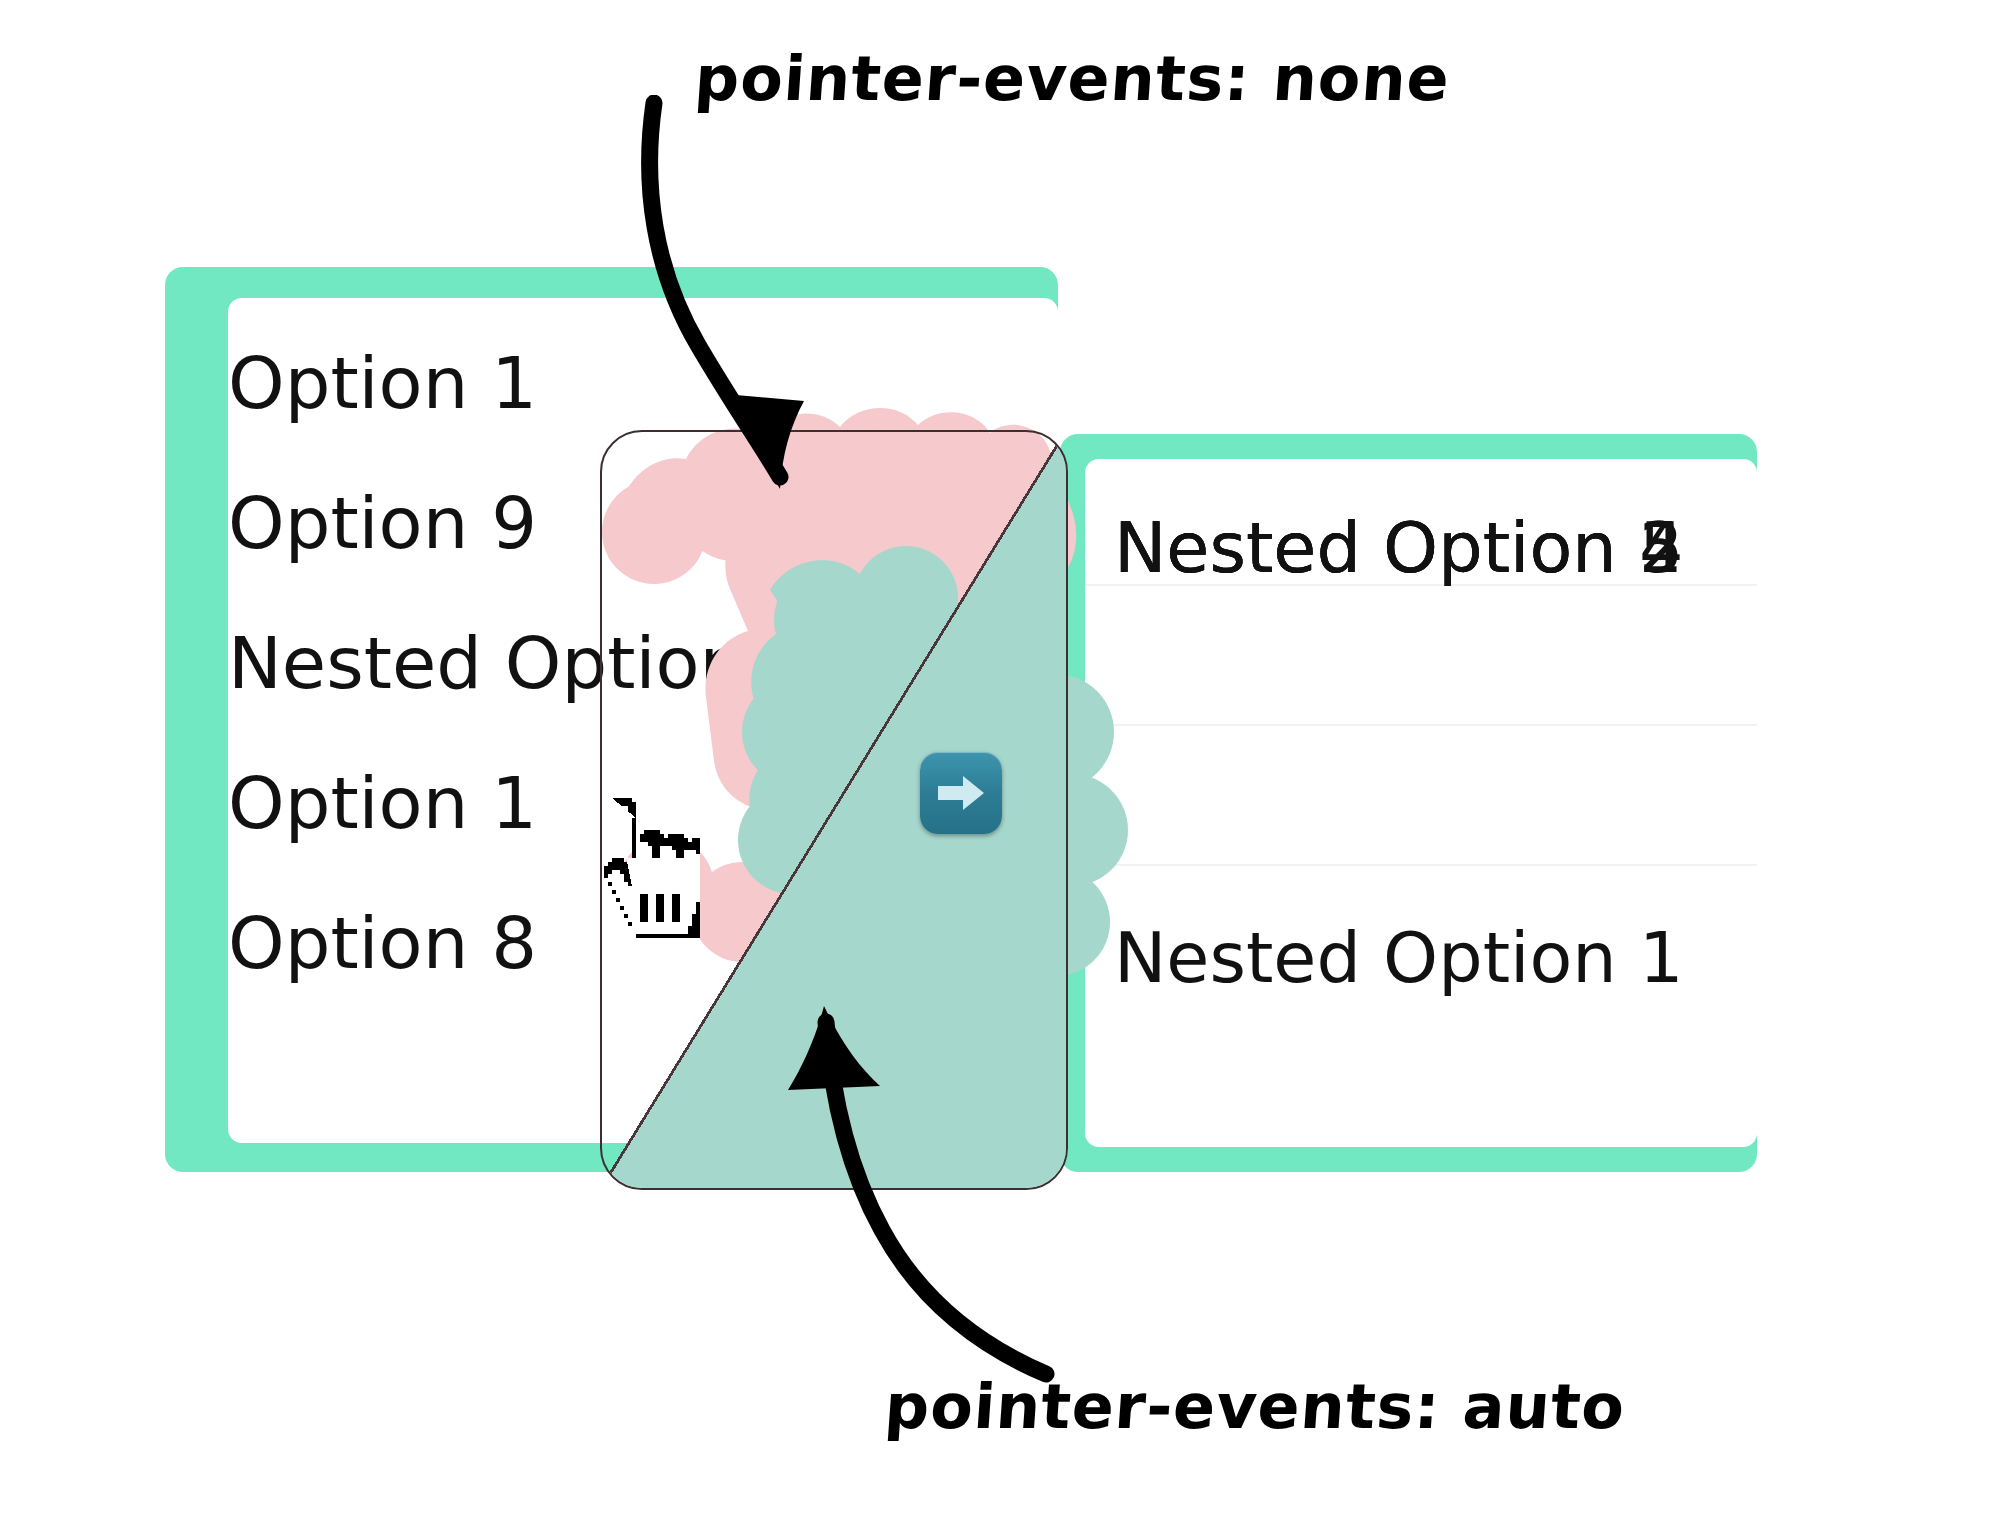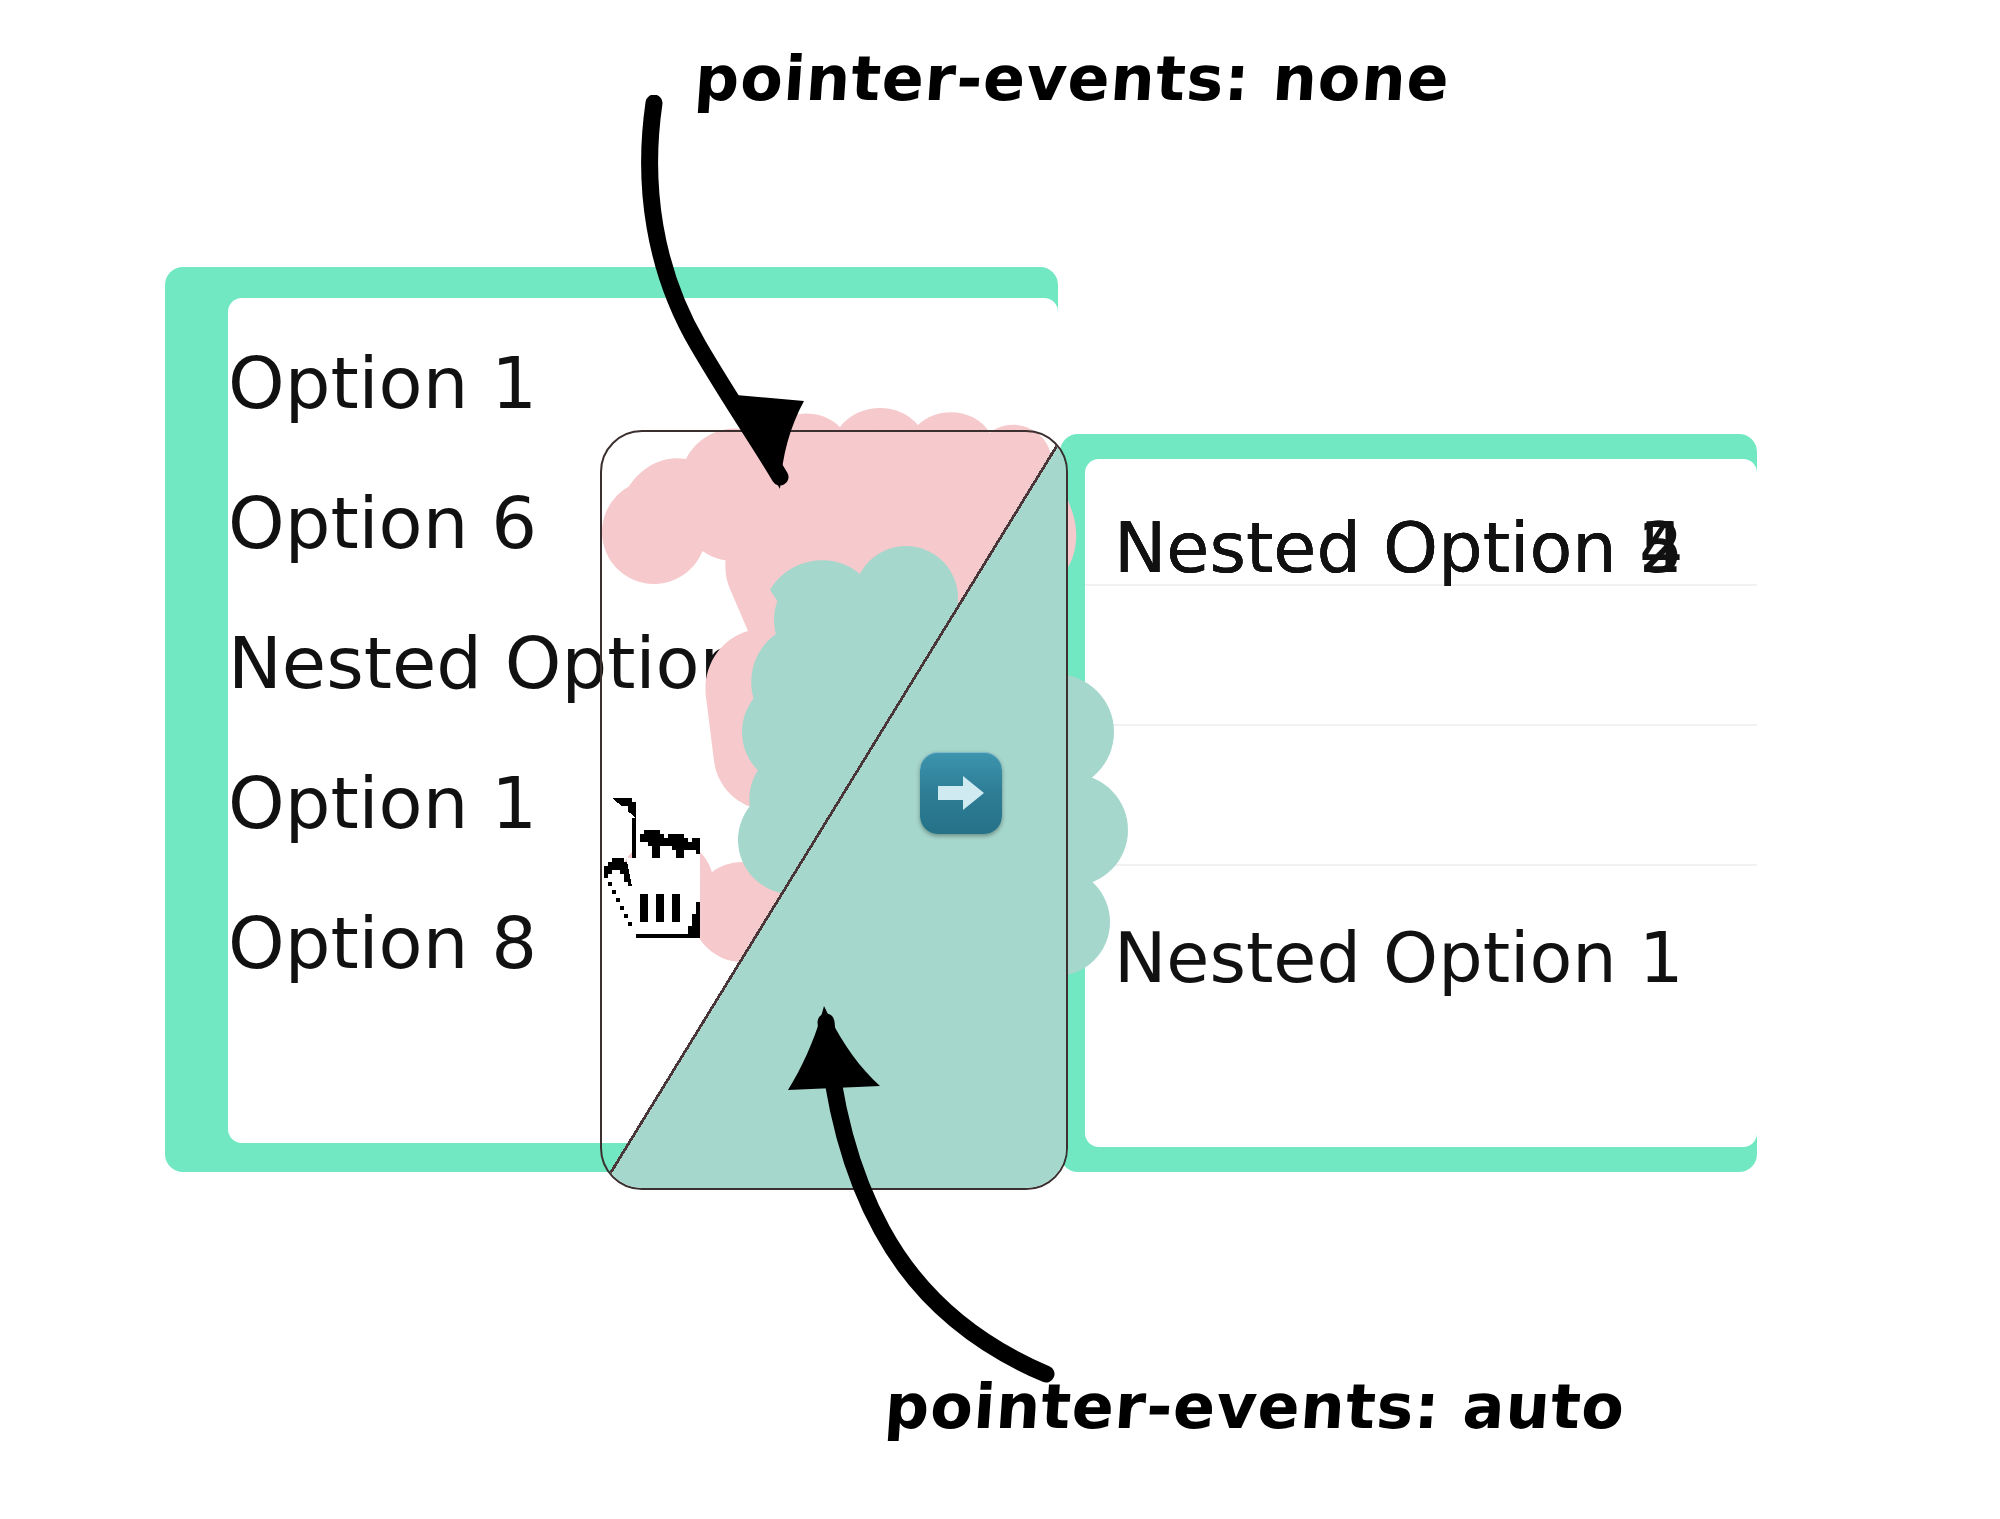--- a/index.html
+++ b/index.html
@@ -146,21 +146,21 @@
   <div class="panel-frame" id="base-frame"></div>
 
   <div class="panel-inner" id="base-inner">
     <div class="list">
 
       <div class="list-row">
         <span class="row-label">Option 1</span>
       </div>
 
       <div class="list-row">
-        <span class="row-label">Option 6</span>
+        <span class="row-label">Option 9</span>
       </div>
 
       <div class="list-row">
         <span class="row-label">Nested Option</span>
       </div>
 
       <div class="list-row">
         <span class="row-label">Option 1</span>
       </div>
 

